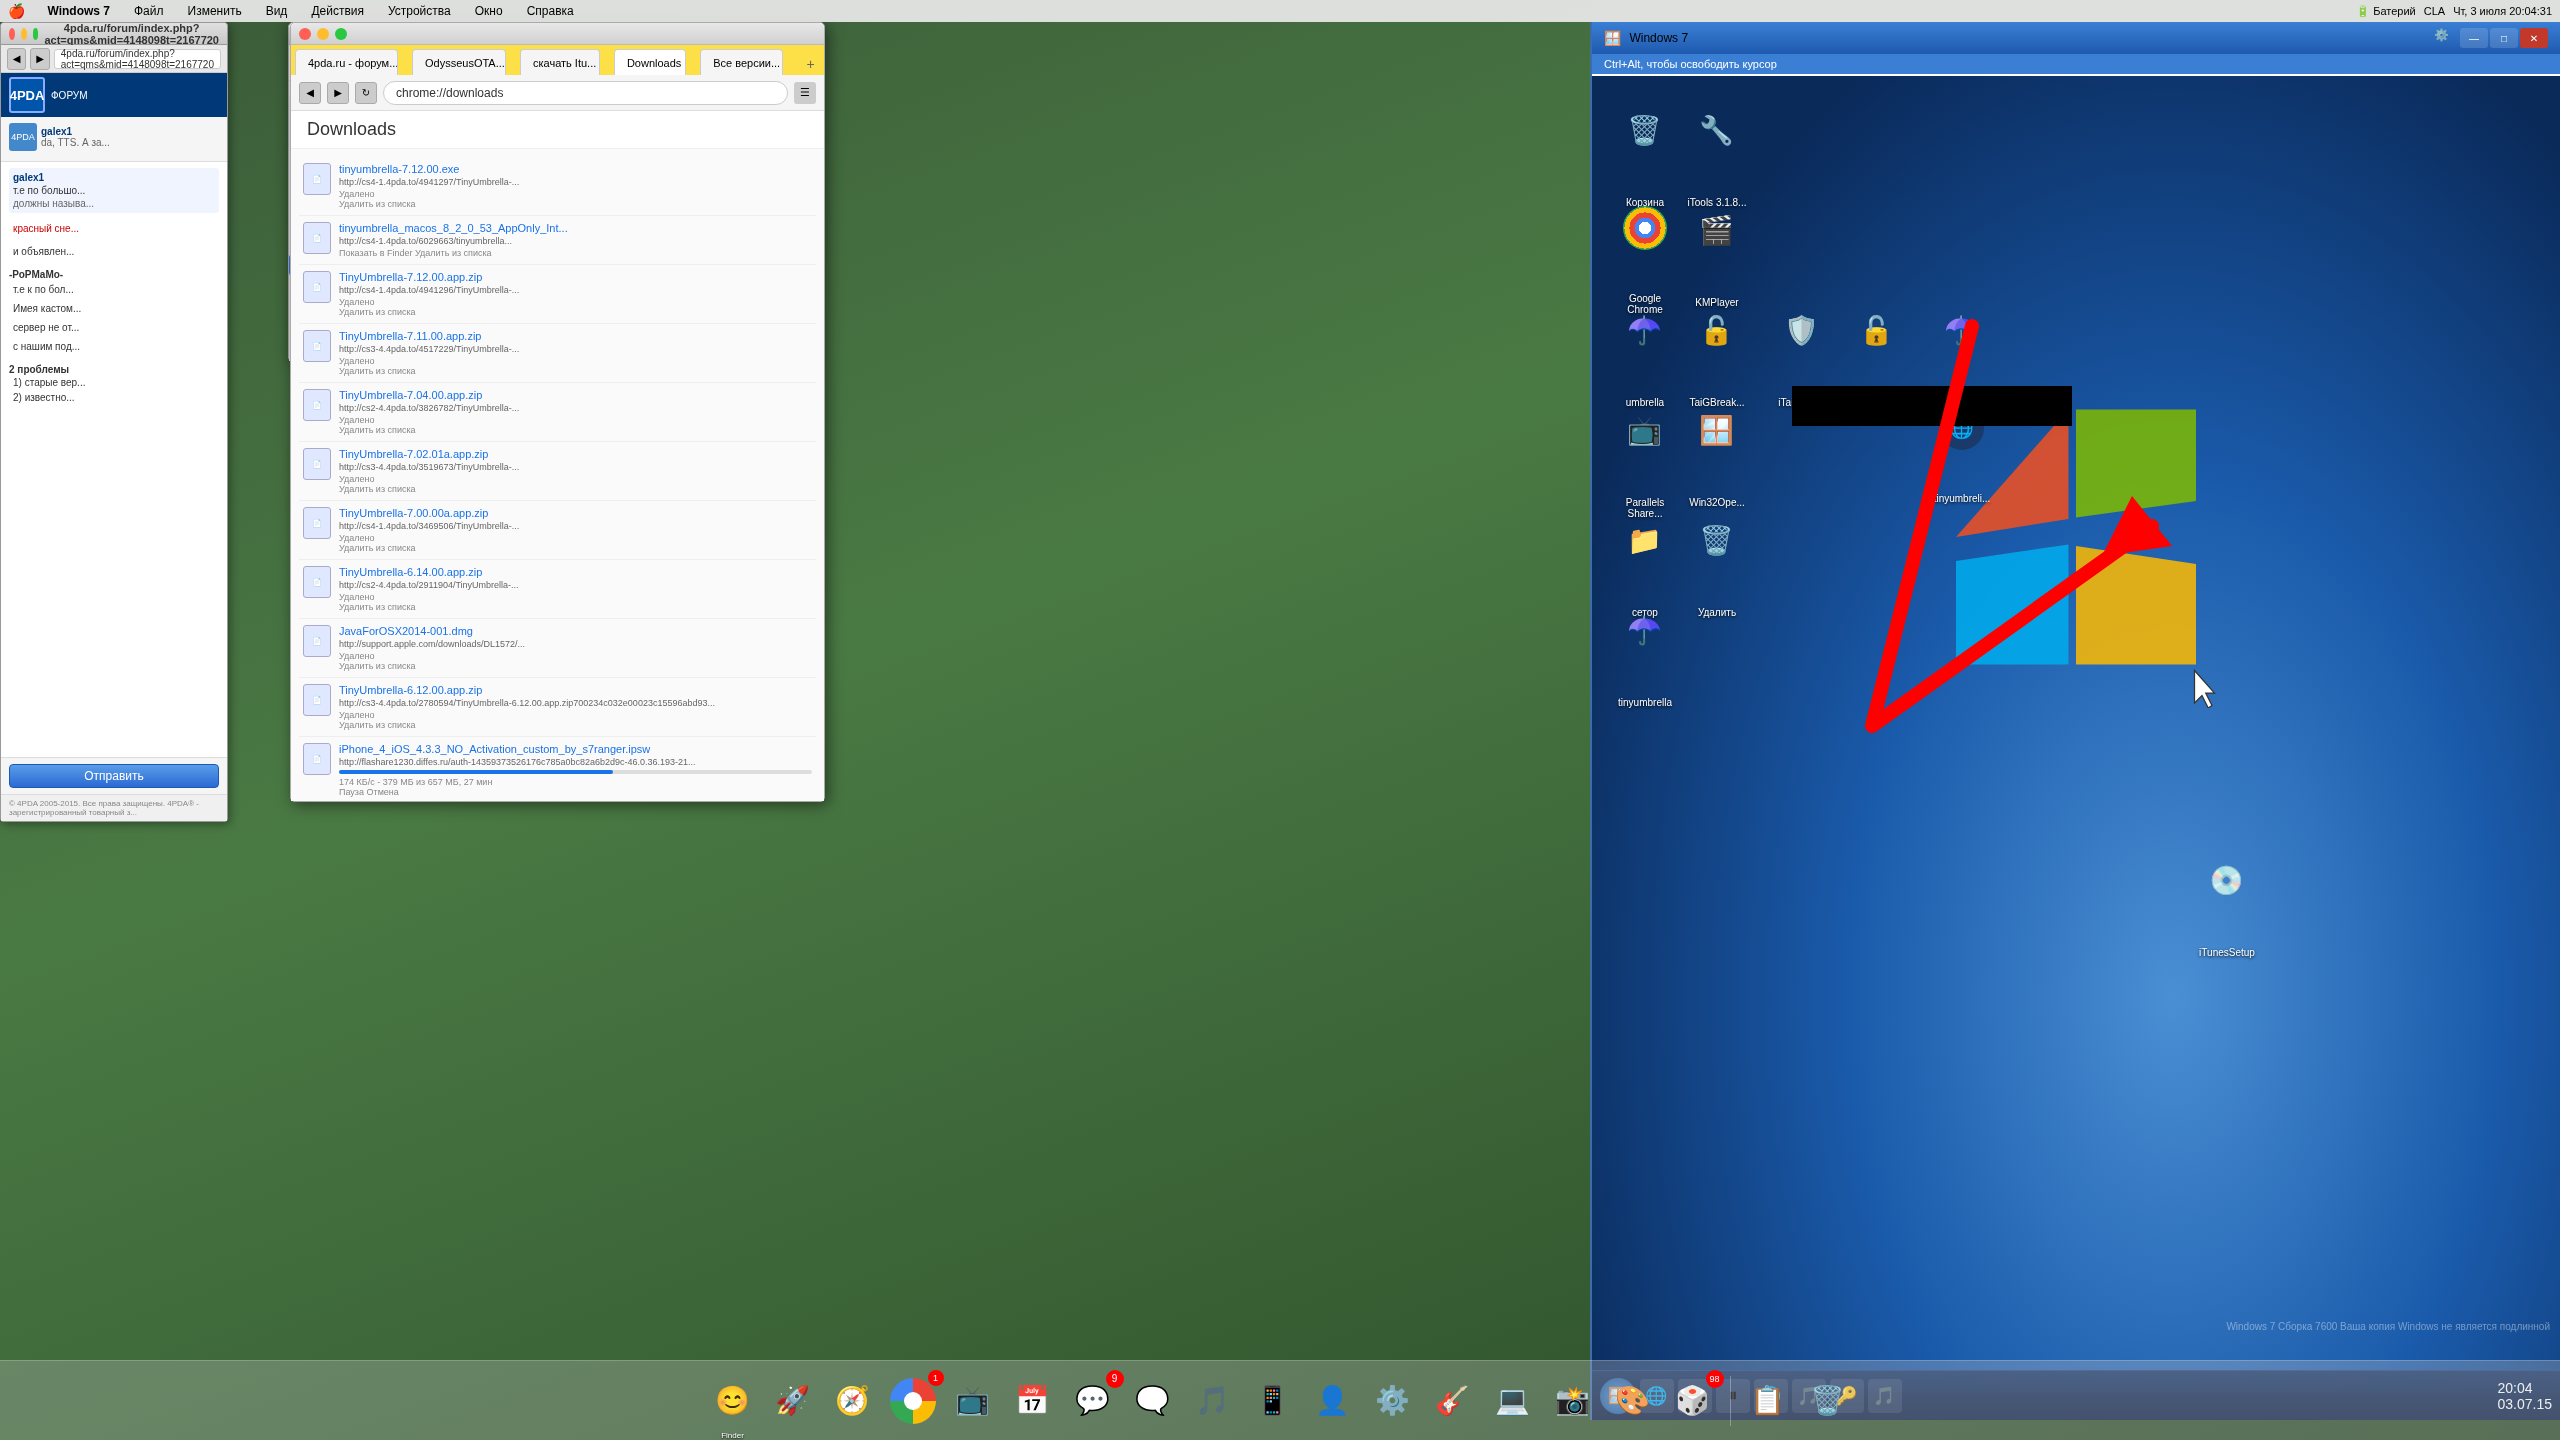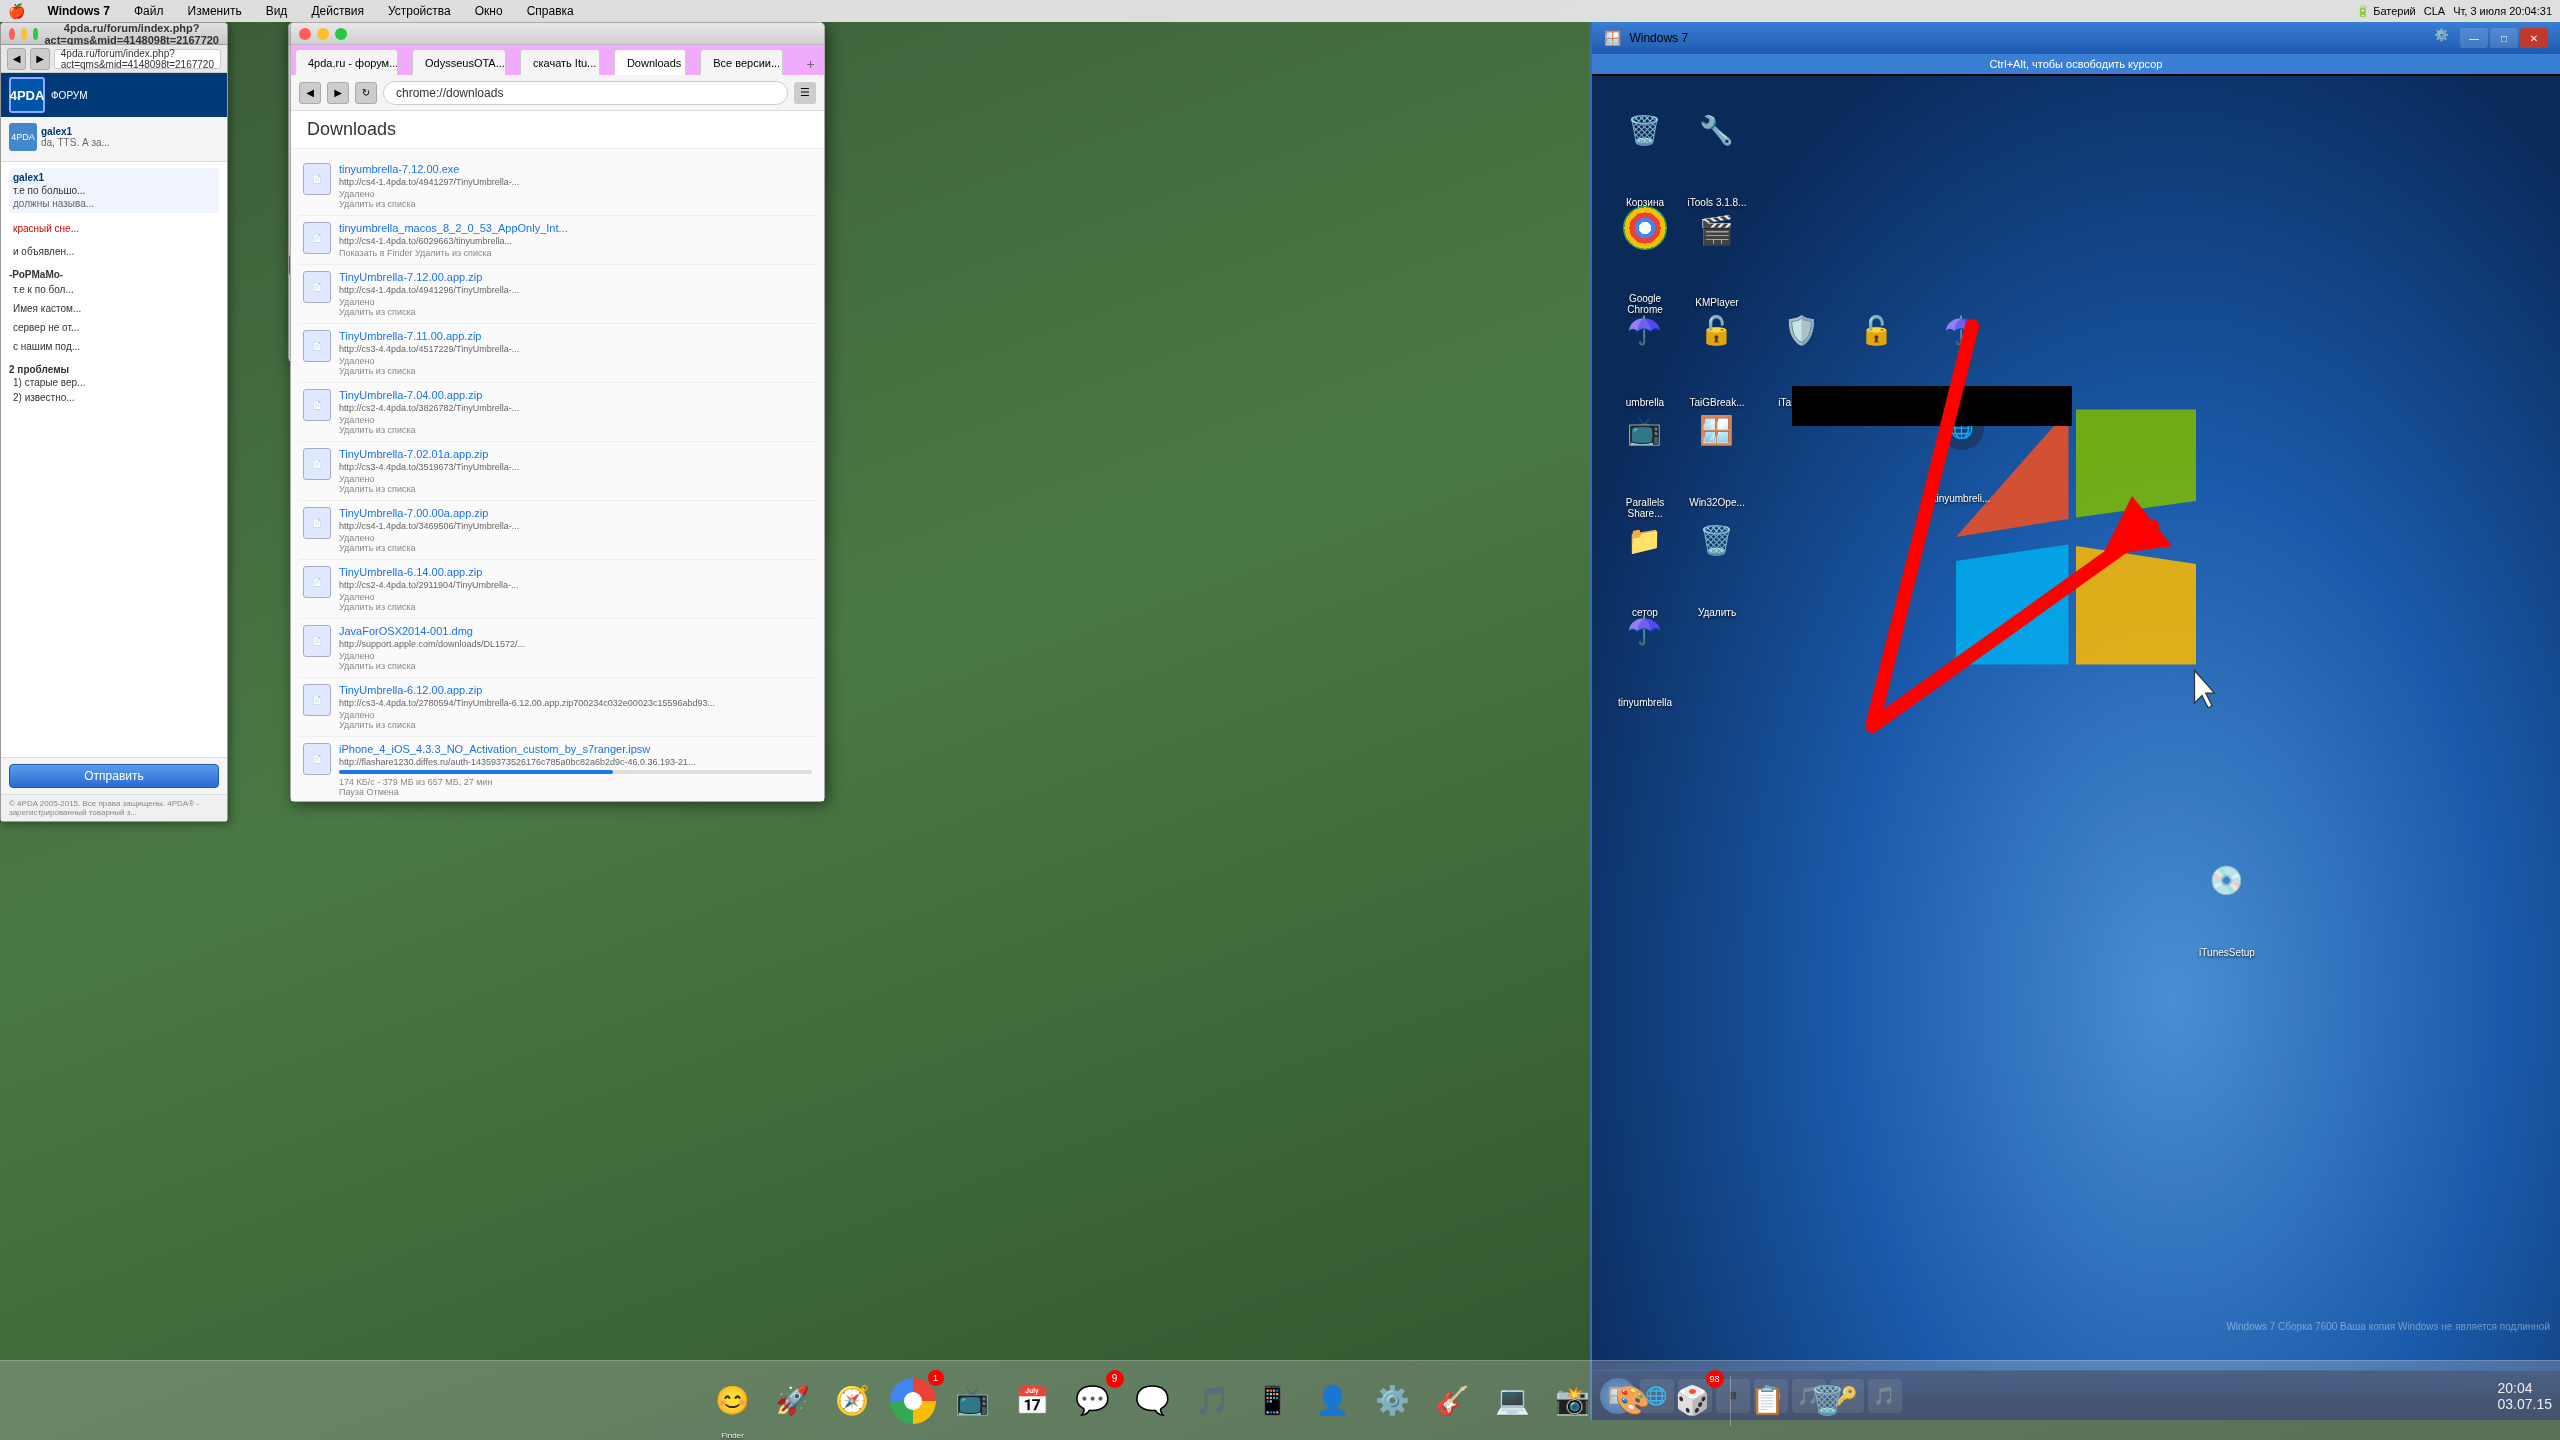--- a/index.html
+++ b/index.html
@@ -196,21 +196,21 @@
       border-radius: 12px;
       padding: 0 12px;
       font-size: 12px;
       background: white;
       display: flex;
       align-items: center;
       color: #333;
     }
     .chrome-tabs {
       height: 30px;
-      background: #f0abfc;
+      background: #fde047;
       display: flex;
       align-items: flex-end;
       padding: 0 4px;
       gap: 14px;
     }
     .chrome-tab {
       height: 26px;
       background: #f5f5f5;
       border-radius: 4px 4px 0 0;
       padding: 0 12px;
@@ -882,21 +882,21 @@
       <span>Windows 7</span>
     </div>
     <div class="win7-controls">
       <div style="width:16px;height:16px;margin-right:8px;">⚙️</div>
       <div class="win7-btn">—</div>
       <div class="win7-btn">□</div>
       <div class="win7-btn close">✕</div>
     </div>
   </div>
 
-  <div style="background:#3a7fd4;padding:4px 12px;font-size:11px;color:white;text-align:center;border-bottom:2px solid #000000;">
+  <div style="background:#3a7fd4;padding:4px 12px;font-size:11px;color:white;text-align:left;border-bottom:2px solid #ffffff;">
     Ctrl+Alt, чтобы освободить курсор
   </div>
   <div class="win7-desktop">
     <div class="win7-bg"></div>
 
     <svg class="win7-logo" viewBox="0 0 200 200" style="position:absolute;left:50%;top:35%;transform:translate(-50%,-50%);width:300px;height:300px;opacity:0.85;">
       <path d="M20,100 L95,88 L95,15 Z" fill="#f35020"></path>
       <path d="M100,87 L180,76 L180,15 L100,15 Z" fill="#80bb00"></path>
       <path d="M95,105 L20,116 L20,185 L95,185 Z" fill="#00adef"></path>
       <path d="M100,106 L180,118 L180,185 L100,185 Z" fill="#ffba00"></path>

